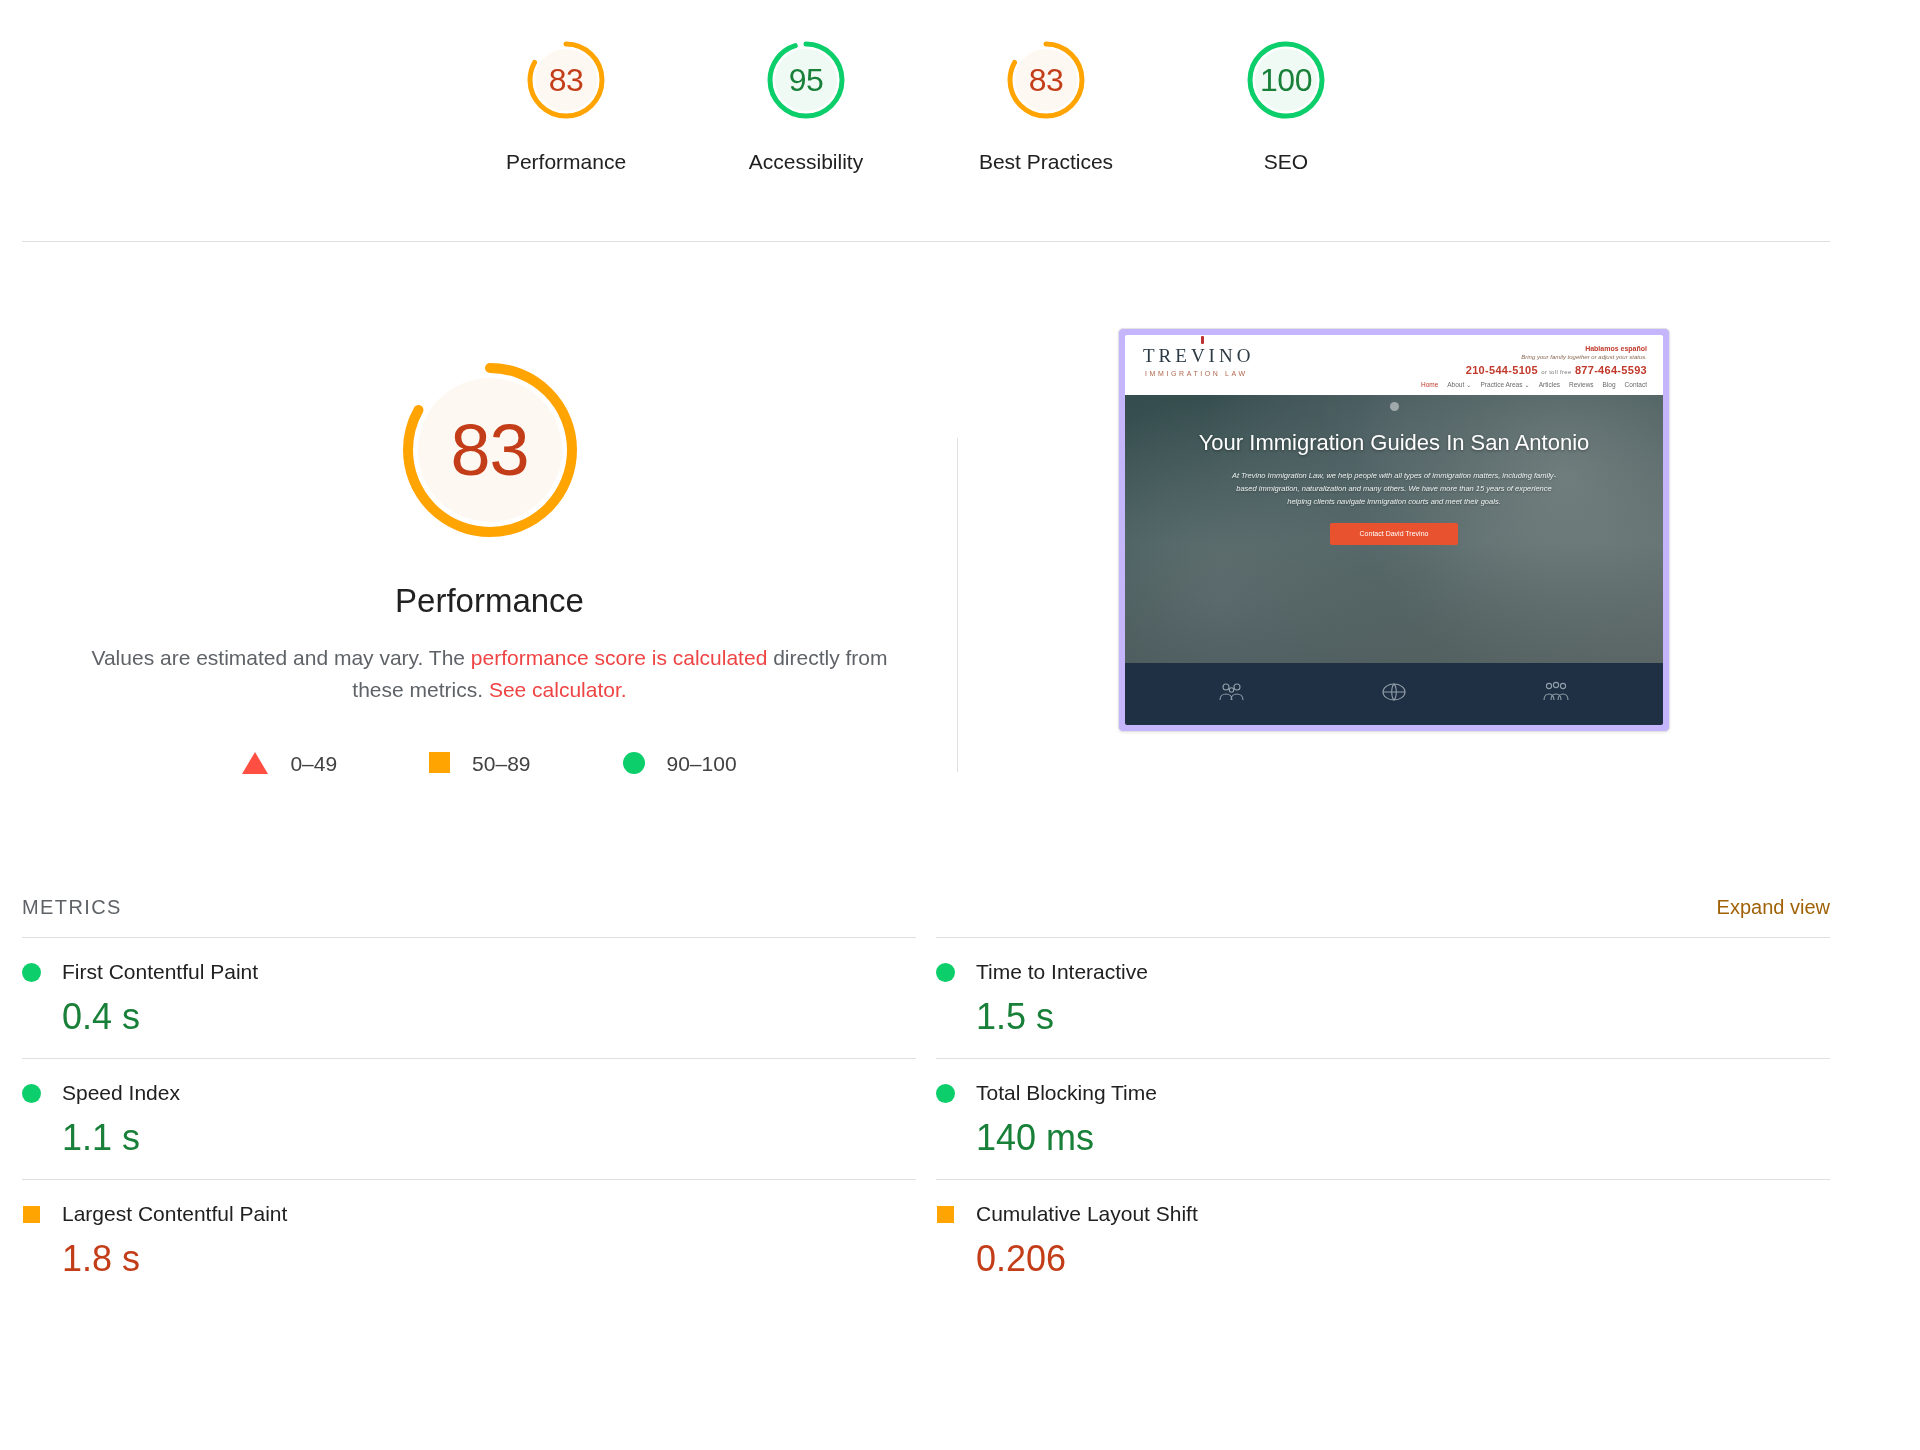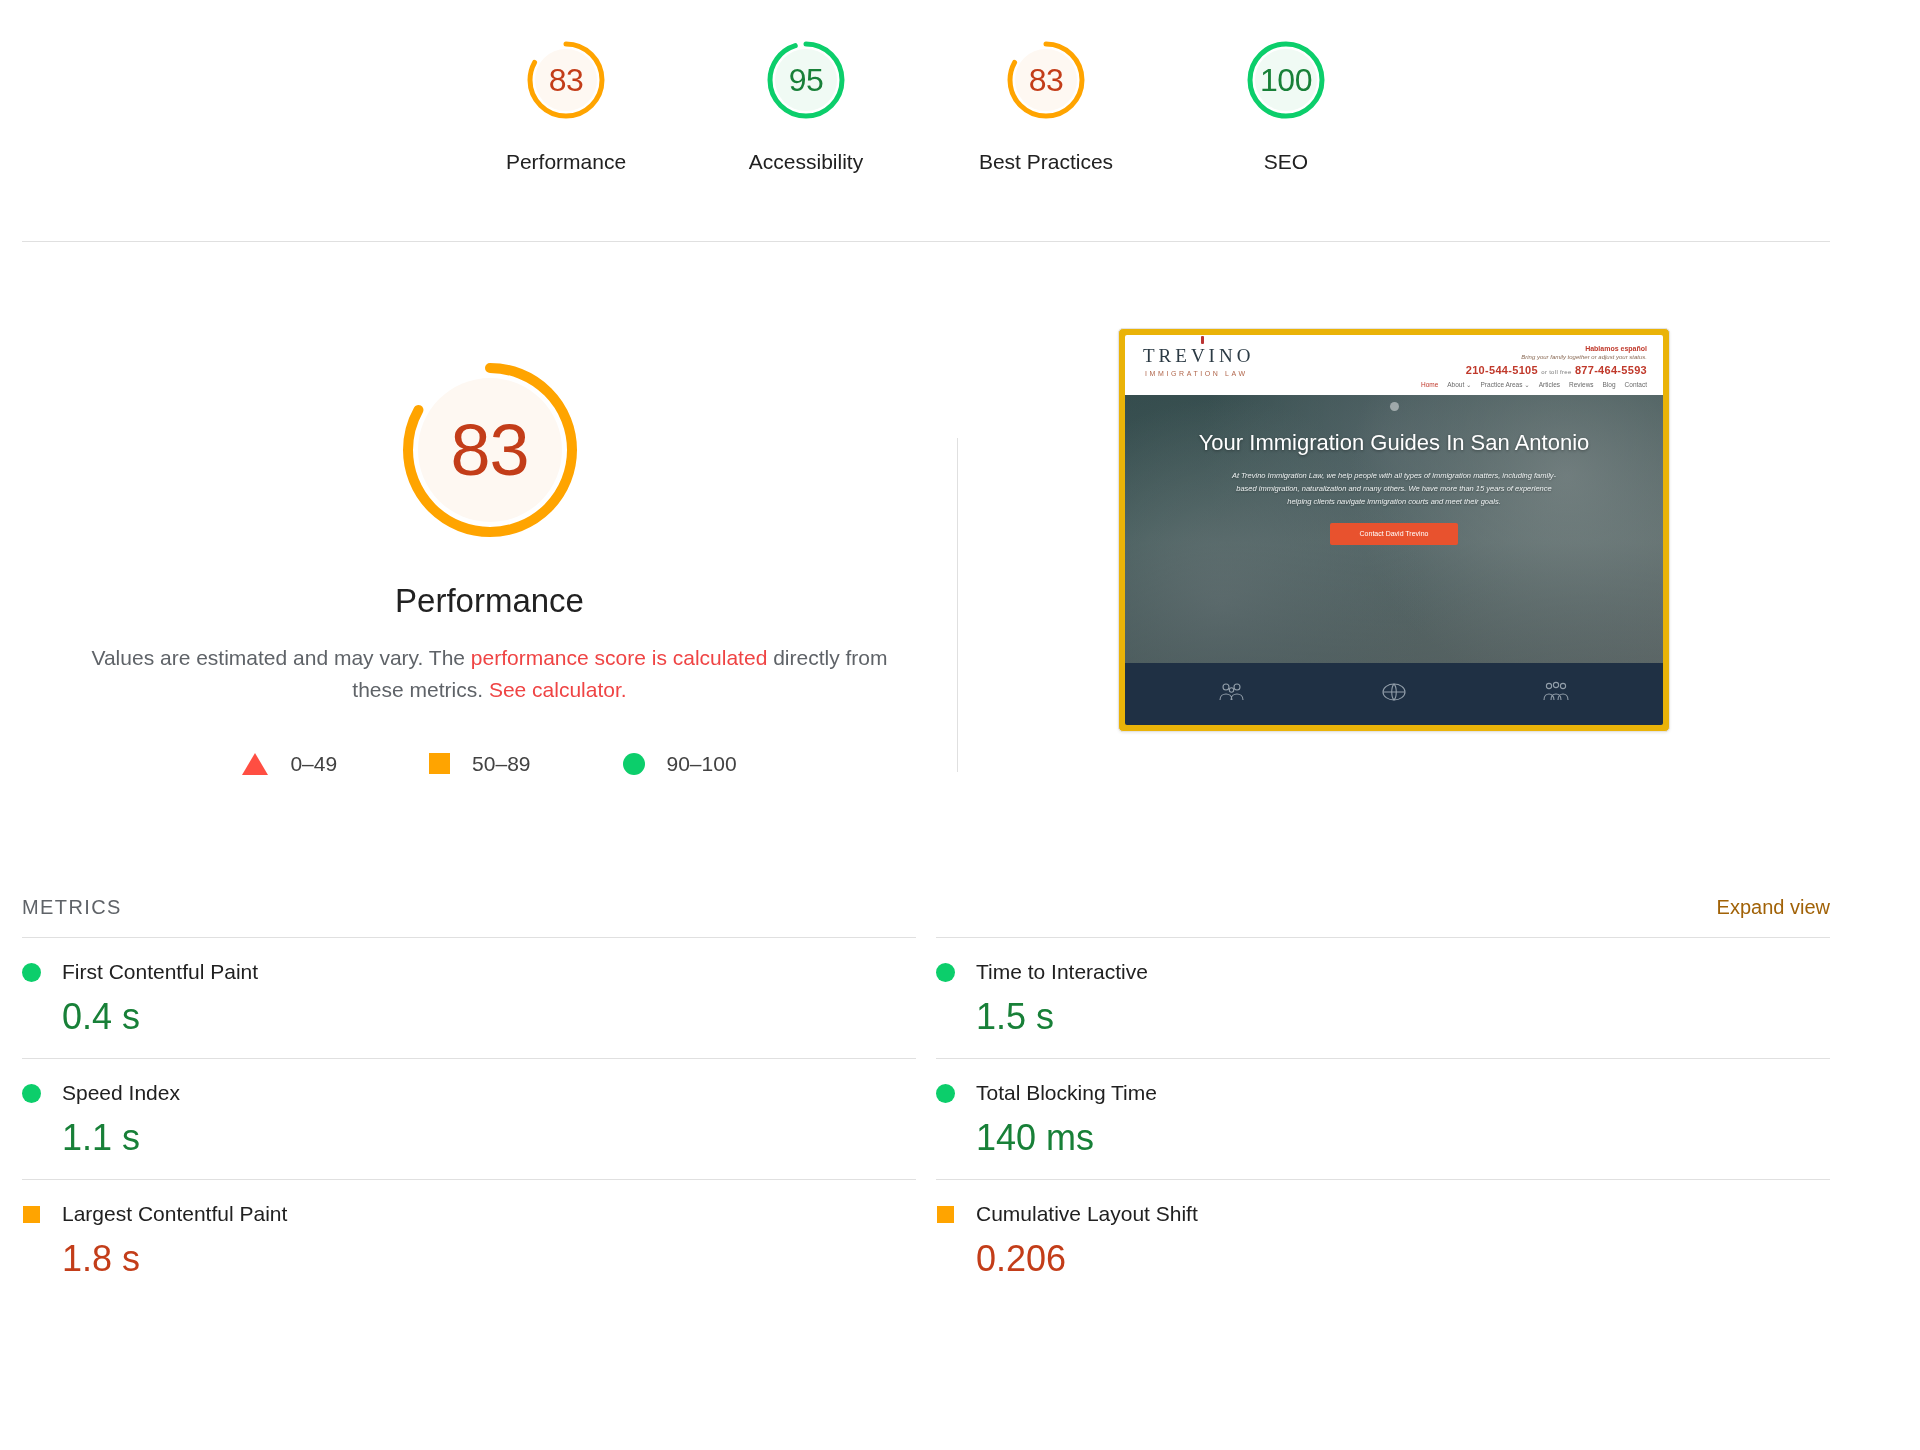--- a/index.html
+++ b/index.html
@@ -80,21 +80,21 @@
   }
   .perf-desc a { color: #ef4444; text-decoration: none; }
 
   .legend {
     margin-top: 46px;
     display: flex;
     align-items: center;
     gap: 0;
   }
   .legend-item {
-    display: flex; align-items: center;
+    display: flex; 
     font-size: 21px; color: #424242;
     margin-right: 92px;
   }
   .legend-item:last-child { margin-right: 0; }
   .legend-item .lbl { margin-left: 22px; }
   .shape-tri {
     width: 0; height: 0;
     border-left: 13px solid transparent;
     border-right: 13px solid transparent;
     border-bottom: 22px solid #ff4e42;
@@ -113,21 +113,21 @@
   .perf-right {
     flex: 1;
     display: flex;
     justify-content: center;
     padding-top: 0px;
   }
 
   
   .thumb {
     width: 552px;
-    background: #eab308;
+    background: #c4b5fd;
     border: 1px solid #e3e3e3;
     border-radius: 5px;
     padding: 6px;
     box-shadow: 0 1px 3px rgba(0,0,0,0.08);
     overflow: hidden;
   }
   .thumb-inner { width: 100%; overflow: hidden; border-radius: 2px; }
   .th-head {
     background: #ffffff;
     padding: 10px 12px 6px 12px;

